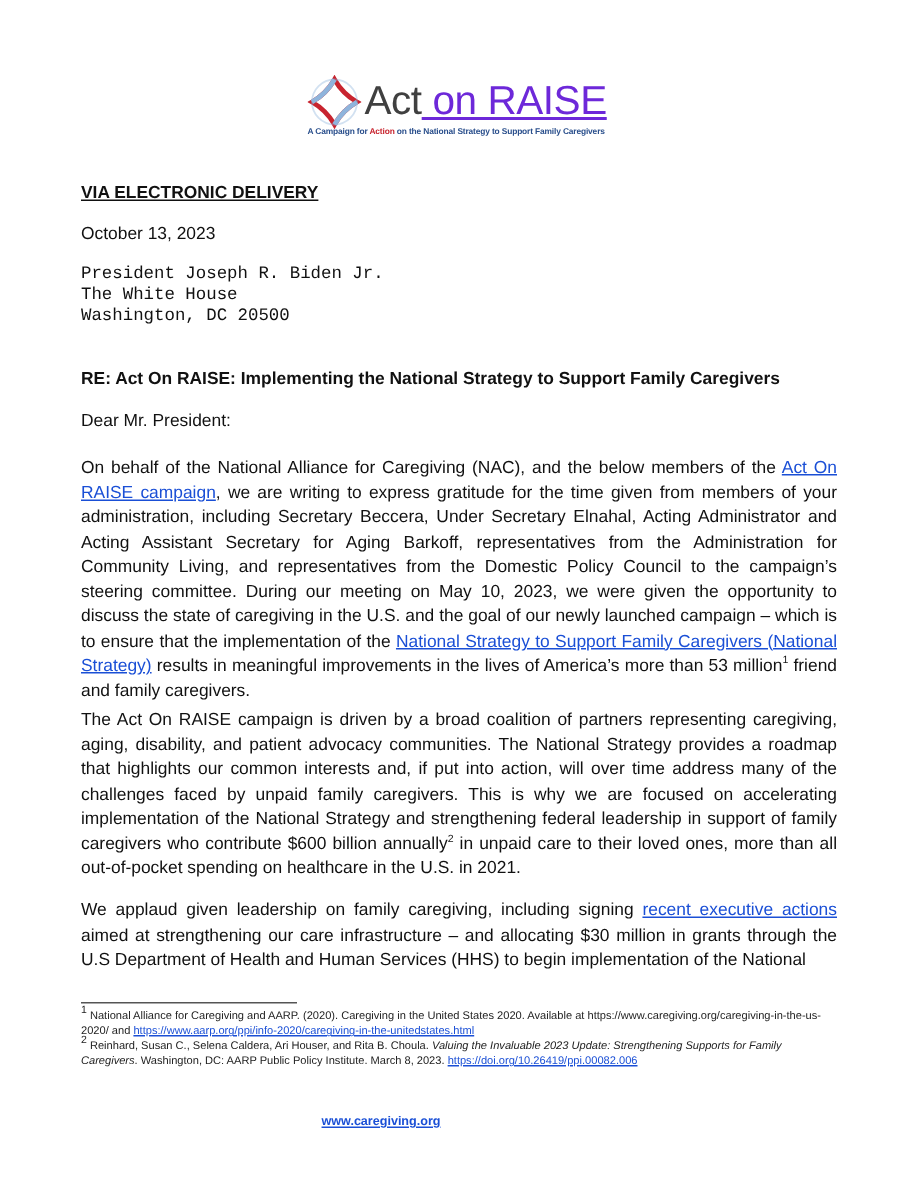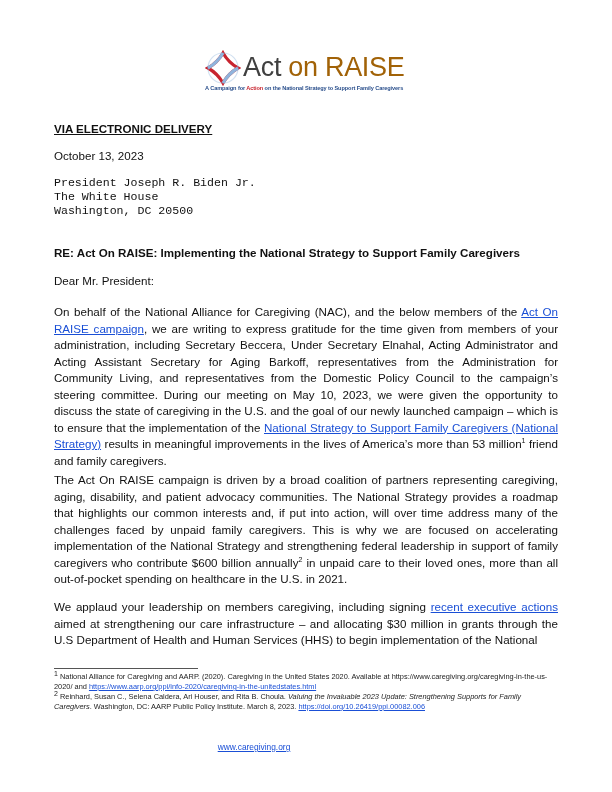--- a/index.html
+++ b/index.html
@@ -3,40 +3,40 @@
 <meta charset="utf-8">
 <style>
   html, body { margin: 0; padding: 0; background: #ffffff; }
   body { width: 612px; height: 792px; position: relative; overflow: hidden;
          font-family: "Liberation Sans", sans-serif; color: #111; }
   .page { position: absolute; left: 0; top: 0; width: 612px; height: 792px; }
   .logo { position: absolute; left: 205px; top: 50px; width: 210px; height: 44px; }
   .logo-mark { position: absolute; left: 0; top: 0; width: 36px; height: 36px; }
   .logo-text { position: absolute; left: 38px; top: 0px; font-size: 27px; line-height: 34px; white-space: nowrap; letter-spacing: -0.3px; }
   .logo-act { color: #404040; font-weight: normal; }
-  .logo-rest { color: #a16207; }
+  .logo-rest { color: #6d28d9; text-decoration: underline; }
   .logo-tag { position: absolute; left: 0; top: 35px; font-size: 5.6px; font-weight: bold; color: #2a4f8c; white-space: nowrap; letter-spacing: -0.1px; }
   .logo-tag .red { color: #c8242f; }
   .body-text { position: absolute; left: 54px; width: 504px; font-size: 11.6px; line-height: 16.5px; }
   .via { top: 121px; font-weight: bold; text-decoration: underline; }
   .date { top: 148px; }
   .addr { top: 176px; }
   .addr div { line-height: 14px; font-family: Liberation Mono, monospace; }
   .re { top: 245px; font-weight: bold; }
   .salute { top: 273px; }
   p.para { margin: 0; text-align: justify; }
   .p1 { top: 304px; }
   .p2 { top: 472px; }
   .p3 { top: 599px; }
   a.link { color: #1a4fd6; text-decoration: underline; }
   sup { font-size: 7px; line-height: 0; vertical-align: super; }
   .fn-rule { position: absolute; left: 54px; top: 668px; width: 144px; height: 0; border-top: 1px solid #555; }
   .footnotes { position: absolute; left: 54px; top: 672px; width: 504px; font-size: 7.4px; line-height: 10px; color: #222; }
   .footnotes em { font-style: italic; }
-  .footer-link { position: absolute; left: 0; width: 508px; top: 742px; text-align: center; font-size: 8.4px; font-weight: normal; }
+  .footer-link { position: absolute; left: 0; width: 508px; top: 742px; text-align: center; font-size: 8.4px; font-weight: bold; }
   .footer-link a { color: #1a4fd6; text-decoration: underline; }
 </style>
 </head>
 <body>
 
 <div class="page">
 
   <div class="logo">
     <svg class="logo-mark" viewBox="0 0 36 36">
       <path d="M18 3 C22 10 26 14 33 18 C26 22 22 26 18 33 C14 26 10 22 3 18 C10 14 14 10 18 3 Z" fill="none" stroke="#c8242f" stroke-width="3.2"></path>
@@ -57,21 +57,21 @@
     <div>Washington, DC 20500</div>
   </div>
 
   <div class="body-text salute">Dear Mr. President:</div>
   <div class="body-text re">RE: Act On RAISE: Implementing the National Strategy to Support Family Caregivers</div>
 
   <p class="body-text para p1"><span>On behalf of the National Alliance for Caregiving (NAC), and the below members of the </span><a class="link">Act On RAISE campaign</a><span>, we are writing to express gratitude for the time given from members of your administration, including Secretary Beccera, Under Secretary Elnahal, Acting Administrator and Acting Assistant Secretary for Aging Barkoff, representatives from the Administration for Community Living, and representatives from the Domestic Policy Council to the campaign’s steering committee. During our meeting on May 10, 2023, we were given the opportunity to discuss the state of caregiving in the U.S. and the goal of our newly launched campaign – which is to ensure that the implementation of the </span><a class="link">National Strategy to Support Family Caregivers (National Strategy)</a><span> results in meaningful improvements in the lives of America’s more than 53 million</span><sup>1</sup><span> friend and family caregivers.</span></p>
 
   <p class="body-text para p2"><span>The Act On RAISE campaign is driven by a broad coalition of partners representing caregiving, aging, disability, and patient advocacy communities. The National Strategy provides a roadmap that highlights our common interests and, if put into action, will over time address many of the challenges faced by unpaid family caregivers. This is why we are focused on accelerating implementation of the National Strategy and strengthening federal leadership in support of family caregivers who contribute $600 billion annually</span><sup>2</sup><span> in unpaid care to their loved ones, more than all out-of-pocket spending on healthcare in the U.S. in 2021.</span></p>
 
-  <p class="body-text para p3"><span>We applaud your leadership on members caregiving, including signing </span><a class="link">recent executive actions</a><span> aimed at strengthening our care infrastructure – and allocating $30 million in grants through the U.S Department of Health and Human Services (HHS) to begin implementation of the National</span></p>
+  <p class="body-text para p3"><span>We applaud given leadership on family caregiving, including signing </span><a class="link">recent executive actions</a><span> aimed at strengthening our care infrastructure – and allocating $30 million in grants through the U.S Department of Health and Human Services (HHS) to begin implementation of the National</span></p>
 
   <div class="fn-rule"></div>
 
   <div class="footnotes">
     <div><sup>1</sup><span> National Alliance for Caregiving and AARP. (2020). Caregiving in the United States 2020. Available at https://www.caregiving.org/caregiving-in-the-us-2020/ and </span><a class="link">https://www.aarp.org/ppi/info-2020/caregiving-in-the-unitedstates.html</a></div>
     <div><sup>2</sup><span> Reinhard, Susan C., Selena Caldera, Ari Houser, and Rita B. Choula. </span><em>Valuing the Invaluable 2023 Update: Strengthening Supports for Family Caregivers</em><span>. Washington, DC: AARP Public Policy Institute. March 8, 2023. </span><a class="link">https://doi.org/10.26419/ppi.00082.006</a></div>
   </div>
 
   <div class="footer-link"><a>www.caregiving.org</a></div>
 </div>

